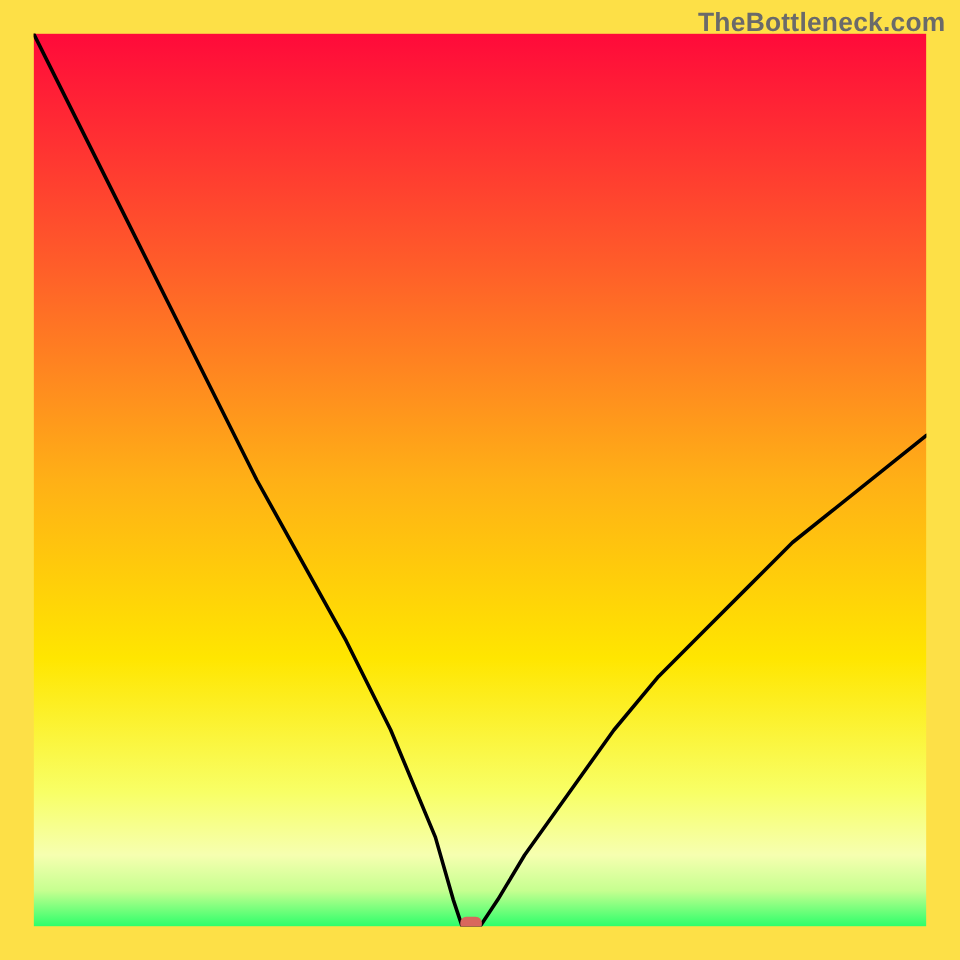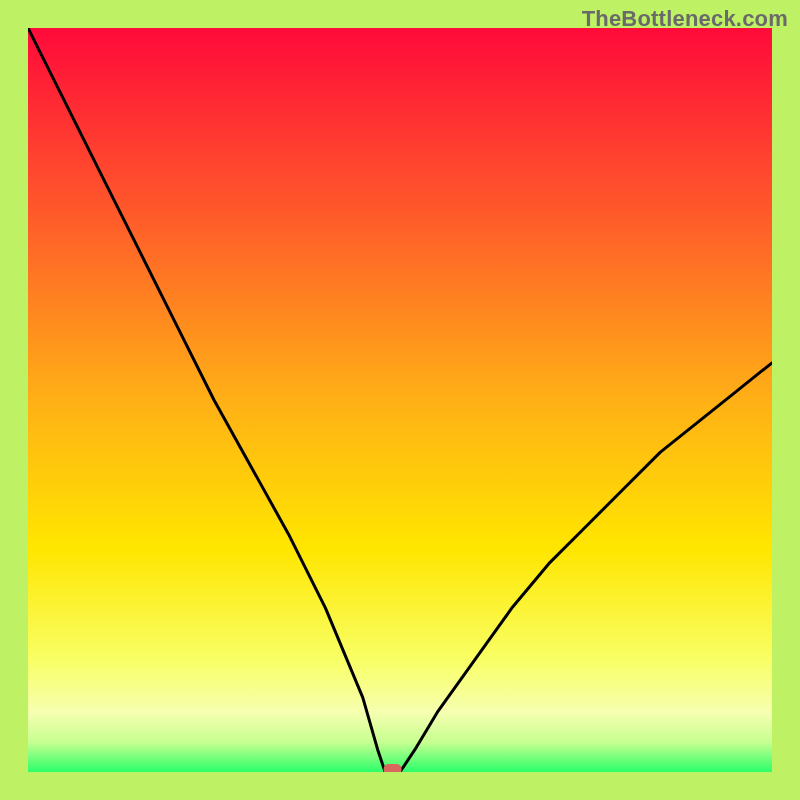--- a/index.html
+++ b/index.html
@@ -8,21 +8,21 @@
     width: 800px;
     height: 800px;
     background: #000;
     overflow: hidden;
     font-family: Arial, Helvetica, sans-serif;
   }
   .frame {
     position: relative;
     width: 800px;
     height: 800px;
-    background: #bef264;
+    background: #fde047;
   }
   .watermark {
     position: absolute;
     top: 6px;
     right: 12px;
     color: #6a6a6a;
     font-size: 22px;
     font-weight: 600;
     letter-spacing: 0.2px;
     z-index: 10;

